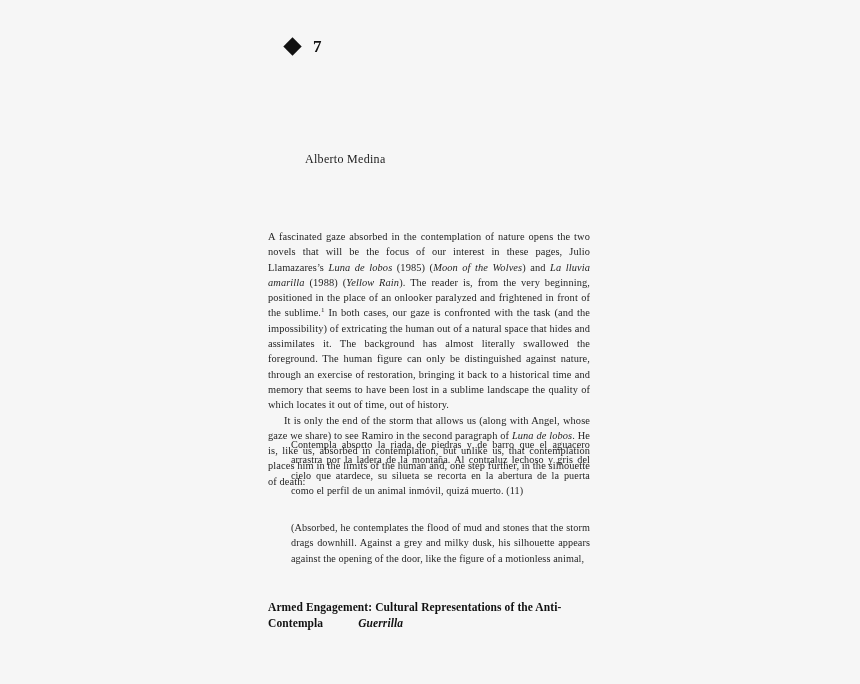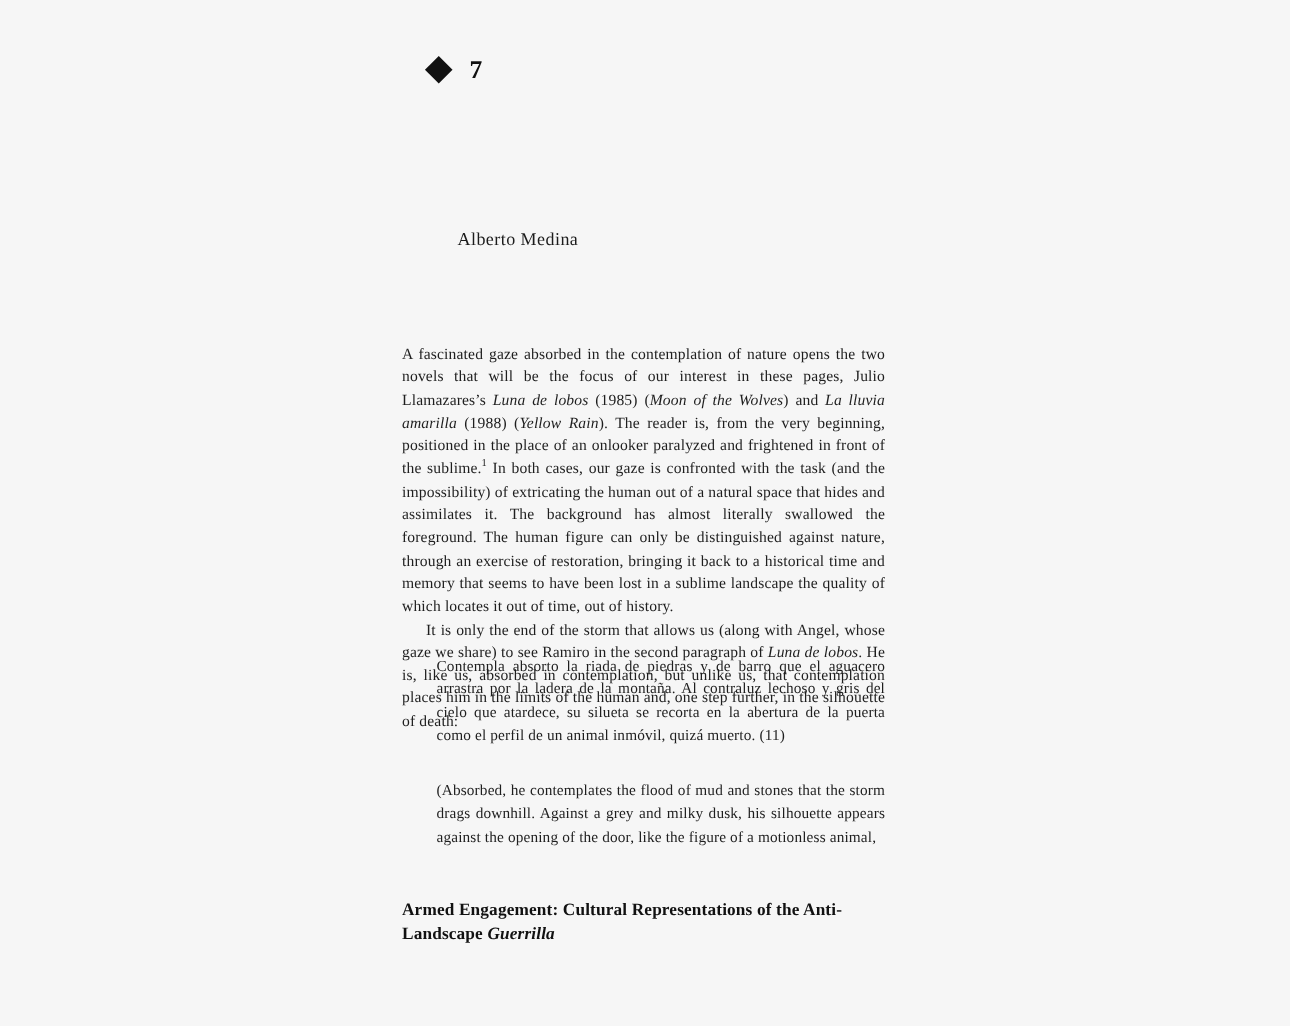--- a/index.html
+++ b/index.html
@@ -126,21 +126,21 @@
     width: 330px;
   }
   .footer-title {
     font-size: 11.5px;
     font-weight: bold;
     line-height: 1.35;
     color: #111;
     margin: 0;
     letter-spacing: .1px;
   }
-  .footer-title .it { font-style: italic; }
+  .footer-title .it { font-style: italic; margin-left: 32px; }
   .footer-sub {
     font-size: 11.5px;
     line-height: 1.35;
     margin: 3px 0 0 0;
     color: #111;
   }
   .footer-sub .it { font-style: italic; }
 </style>
 </head>
 <body>
@@ -163,16 +163,16 @@
 
   <div class="quote-block quote-es">
     <p class="quote">Contempla absorto la riada de piedras y de barro que el aguacero arrastra por la ladera de la montaña. Al contraluz lechoso y gris del cielo que atardece, su silueta se recorta en la abertura de la puerta como el perfil de un animal inmóvil, quizá muerto. (11)</p>
   </div>
 
   <div class="quote-block quote-en">
     <p class="quote">(Absorbed, he contemplates the flood of mud and stones that the storm drags downhill. Against a grey and milky dusk, his silhouette appears against the opening of the door, like the figure of a motionless animal,</p>
   </div>
 
   <div class="footer">
-    <p class="footer-title"><span>Armed Engagement: Cultural Representations of the Anti-</span><span>Landscape </span><span class="it">Guerrilla</span></p>
+    <p class="footer-title"><span>Armed Engagement: Cultural Representations of the Anti-</span><span>Contempla </span><span class="it">Guerrilla</span></p>
   </div>
 
 </div>
 
 </body></html>

